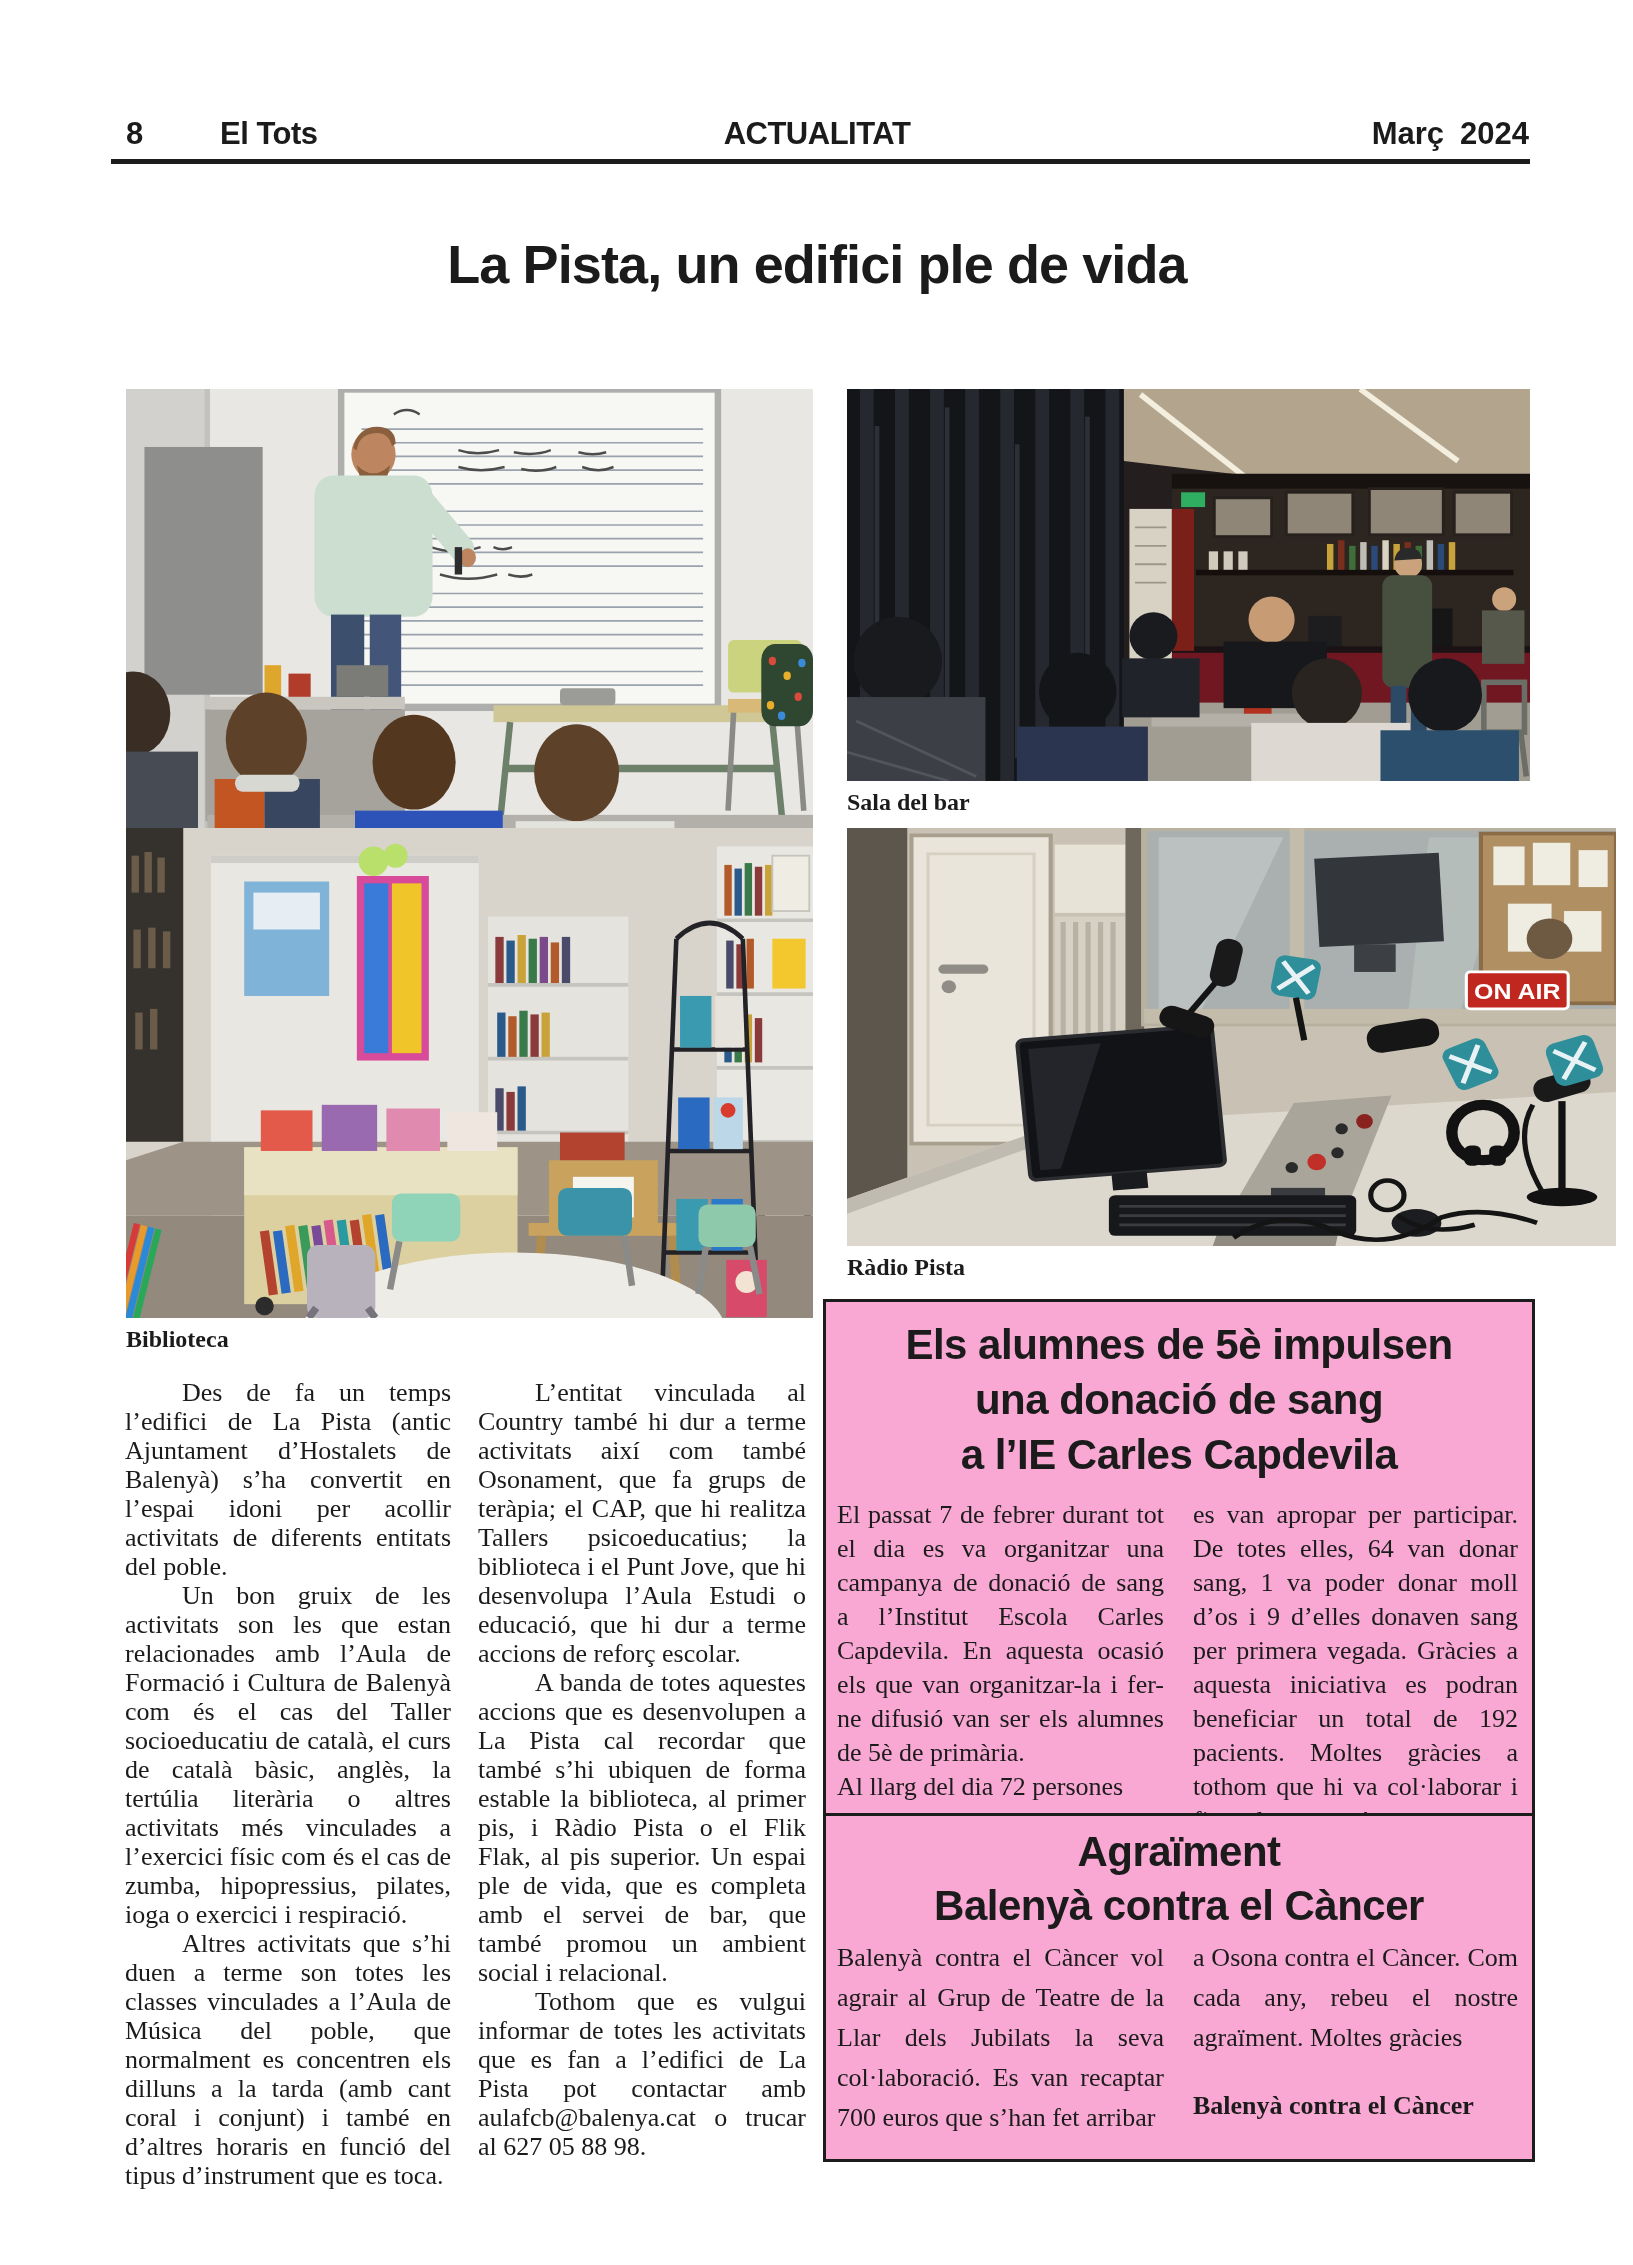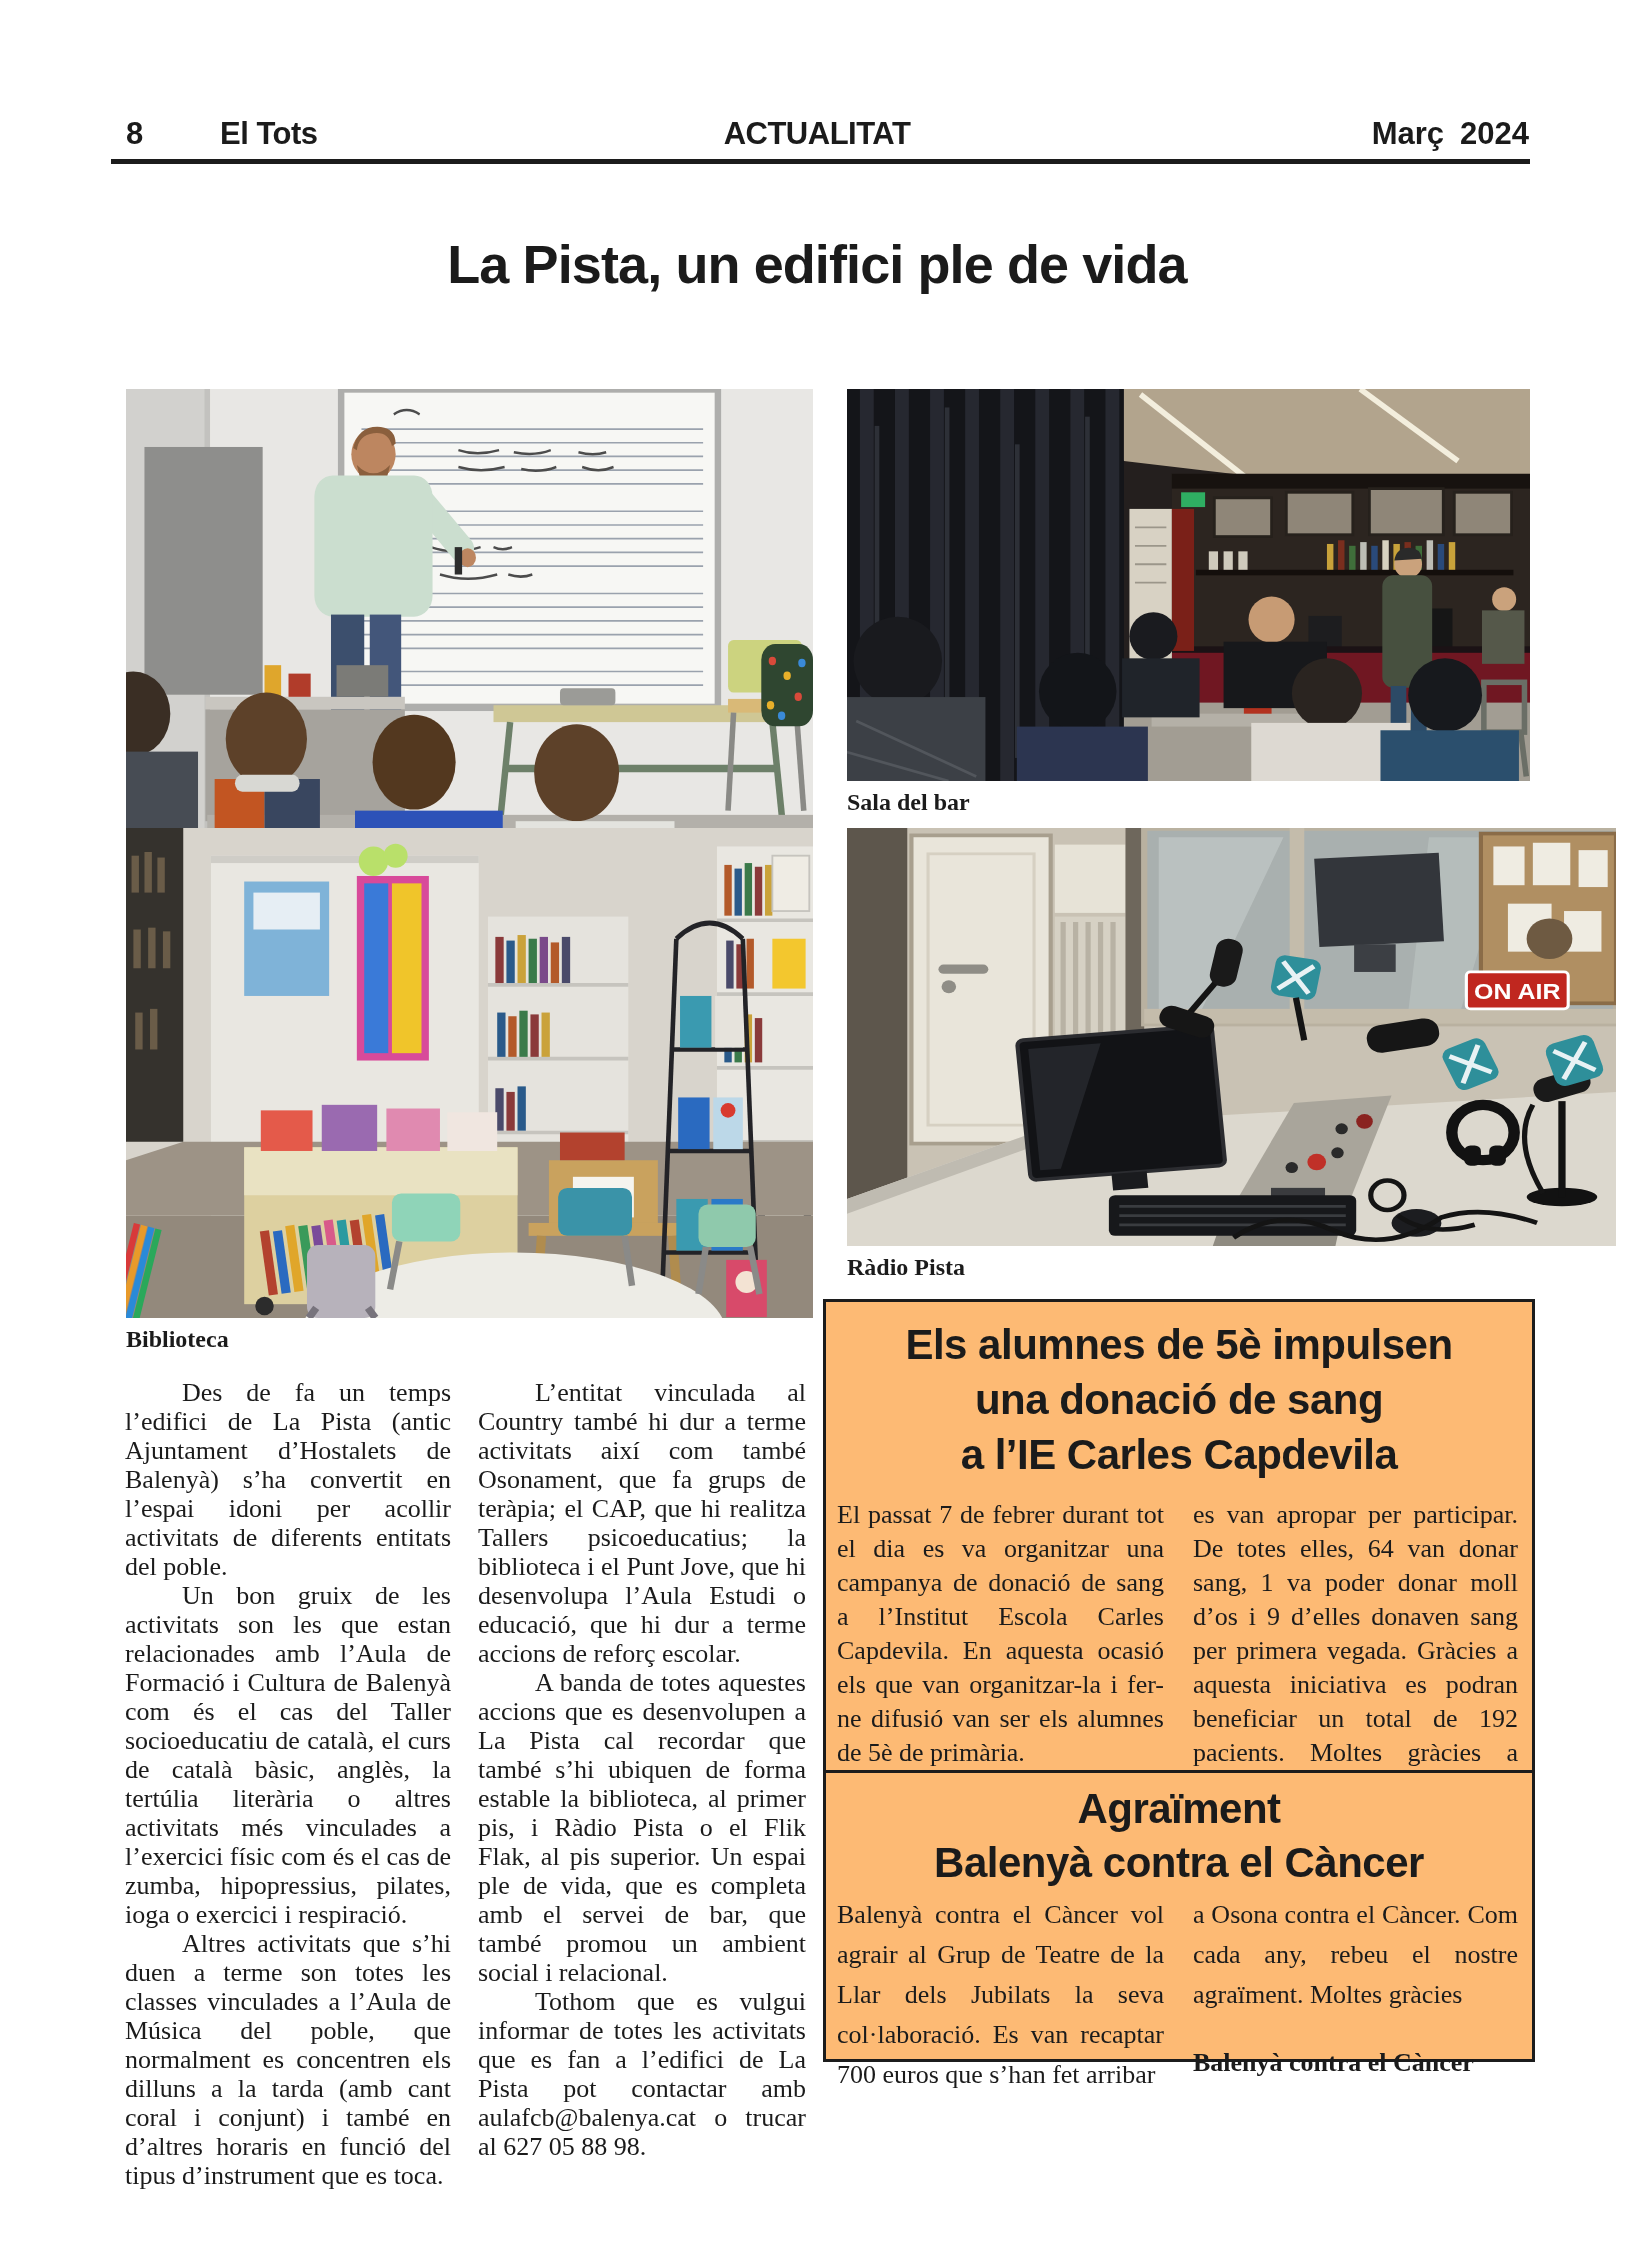--- a/index.html
+++ b/index.html
@@ -30,23 +30,23 @@
   figcaption{position:absolute;left:0;top:calc(100% + 8.3px);
              font-weight:bold;font-size:24px;white-space:nowrap;}
   
   .bodycol{position:absolute;top:1378px;font-size:26px;line-height:29px;
            text-align:justify;hyphens:auto;}
   .bodycol p{margin:0;text-indent:57px;}
   .col1{left:125px;width:326px;}
   .col2{left:478px;width:328px;}
   
   .nbox{position:absolute;left:823px;width:712px;border:3.7px solid #1c1c1c;
-        box-sizing:border-box;background:#fdba74;}
+        box-sizing:border-box;background:#f9a8d4;}
   .box1{top:1299px;height:550px;}
-  .box2{top:1770px;height:292px;}
+  .box2{top:1813px;height:349px;}
   .nbox-title{text-align:center;font-family:"Liberation Sans", sans-serif;
               font-weight:bold;font-size:42px;line-height:55px;letter-spacing:-0.5px;}
   .box1 .titlewrap{padding-top:14.8px;}
   .box2 .titlewrap{padding-top:9.2px;}
   .box2 .nbox-title{line-height:54px;}
   .bcol{position:absolute;font-size:26px;line-height:34px;text-align:justify;hyphens:auto;}
   .bcol p{margin:0;}
   .box1 .bcol{top:196px;}
   .box2 .bcol{top:122px;line-height:40px;}
   .bcol-l{left:11px;width:327px;}

